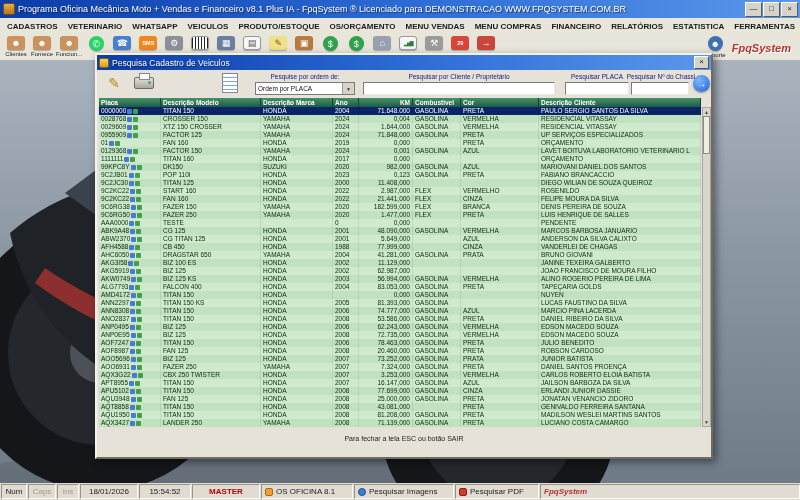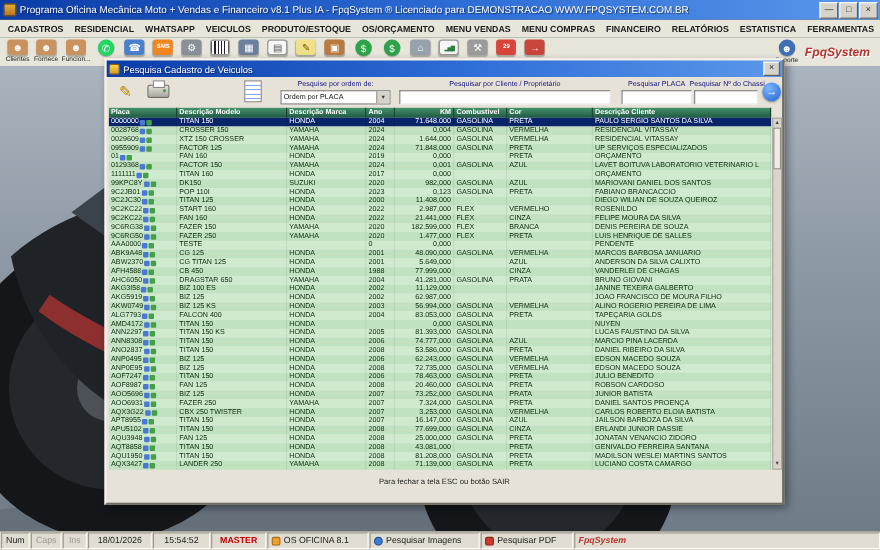--- a/index.html
+++ b/index.html
@@ -1,16 +1,16 @@
 <!DOCTYPE html>
 <html><head>
 <meta charset="utf-8">
 <style>
   html,body{margin:0;padding:0;background:#444;}
-  .app{width:800px;height:500px;position:relative;overflow:hidden;background:#000000;
+  .app{width:800px;height:500px;position:relative;overflow:hidden;background:#ef4444;
        font-family:"Liberation Sans",sans-serif;cursor:default;text-decoration:underline;}
 
   
   .titlebar{position:absolute;top:0;left:0;right:0;height:18px;
     background:linear-gradient(90deg,#0b3ca8,#2f6fd8 55%,#5b97ea);
     display:flex;align-items:center;padding:0 2px;color:#fff;}
   .appicon{width:12px;height:12px;border-radius:2px;flex:none;margin:0 3px 0 1px;
     background:linear-gradient(#e8b03a,#b5761f);border:1px solid #7a4e10;box-sizing:border-box;}
   .tb-title{flex:1;font-size:9px;white-space:nowrap;overflow:hidden;text-overflow:ellipsis;
     text-shadow:1px 1px 1px rgba(0,0,0,.55);}
@@ -128,21 +128,21 @@
   <div class="titlebar">
     <div class="appicon"></div>
     <div class="tb-title">Programa Oficina Mecânica Moto + Vendas e Financeiro v8.1 Plus IA - FpqSystem ®   Licenciado para  DEMONSTRACAO WWW.FPQSYSTEM.COM.BR</div>
     <div class="winbtn">—</div>
     <div class="winbtn">□</div>
     <div class="winbtn">×</div>
   </div>
 
   <div class="menubar">
       <div class="menu-item">CADASTROS</div>
-      <div class="menu-item">RESIDENCIAL</div>
+      <div class="menu-item">VETERINARIO</div>
       <div class="menu-item">WHATSAPP</div>
       <div class="menu-item">VEICULOS</div>
       <div class="menu-item">PRODUTO/ESTOQUE</div>
       <div class="menu-item">OS/ORÇAMENTO</div>
       <div class="menu-item">MENU VENDAS</div>
       <div class="menu-item">MENU COMPRAS</div>
       <div class="menu-item">FINANCEIRO</div>
       <div class="menu-item">RELATÓRIOS</div>
       <div class="menu-item">ESTATISTICA</div>
       <div class="menu-item">FERRAMENTAS</div>
@@ -853,21 +853,21 @@
 
     <div class="dlg-footer">Para fechar a tela ESC ou botão SAIR</div>
   </div>
 
   <div class="statusbar">
     <div class="spanel" style="width:26px;justify-content:center">Num</div>
     <div class="spanel dim" style="width:28px;justify-content:center">Caps</div>
     <div class="spanel dim" style="width:22px;justify-content:center">Ins</div>
     <div class="spanel" style="width:58px;justify-content:center">18/01/2026</div>
     <div class="spanel" style="width:52px;justify-content:center">15:54:52</div>
-    <div class="spanel master" style="width:50px;justify-content:center">MASTER</div>
+    <div class="spanel master" style="width:68px;justify-content:center">MASTER</div>
     <div class="spanel" style="width:92px">
       <span class="sico orange"></span>
       <span>OS OFICINA 8.1</span>
     </div>
     <div class="spanel" style="width:100px">
       <span class="sico cam"></span>
       <span>Pesquisar Imagens</span>
     </div>
     <div class="spanel" style="width:84px">
       <span class="sico pdf"></span>

